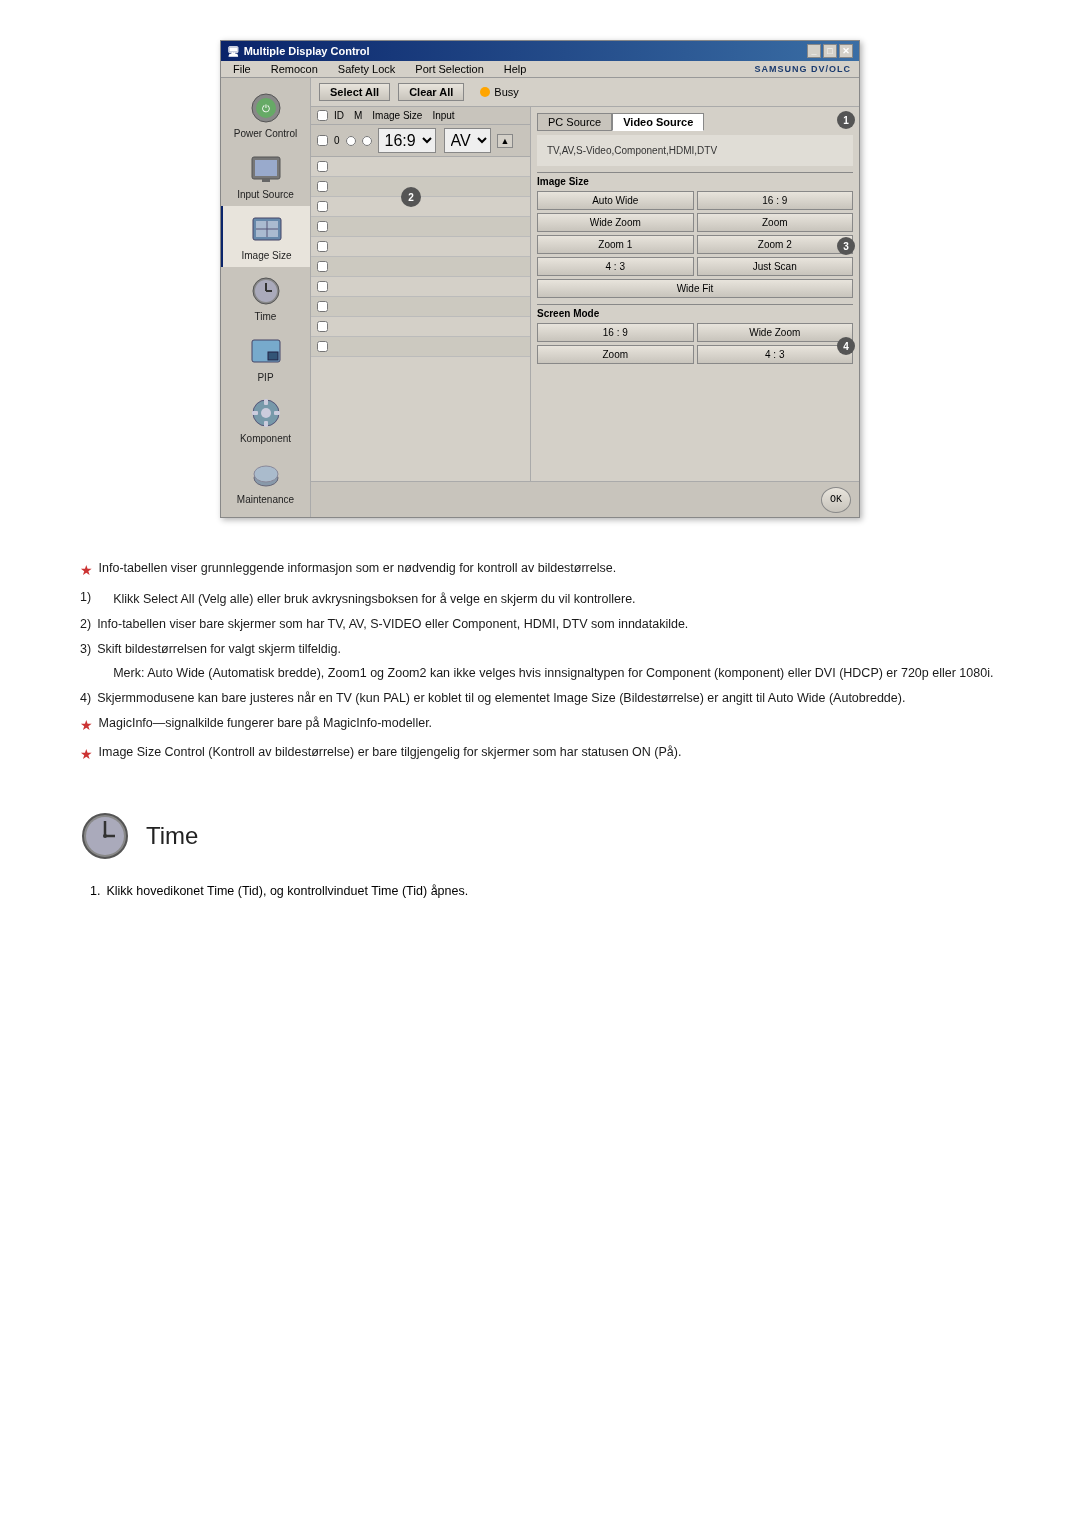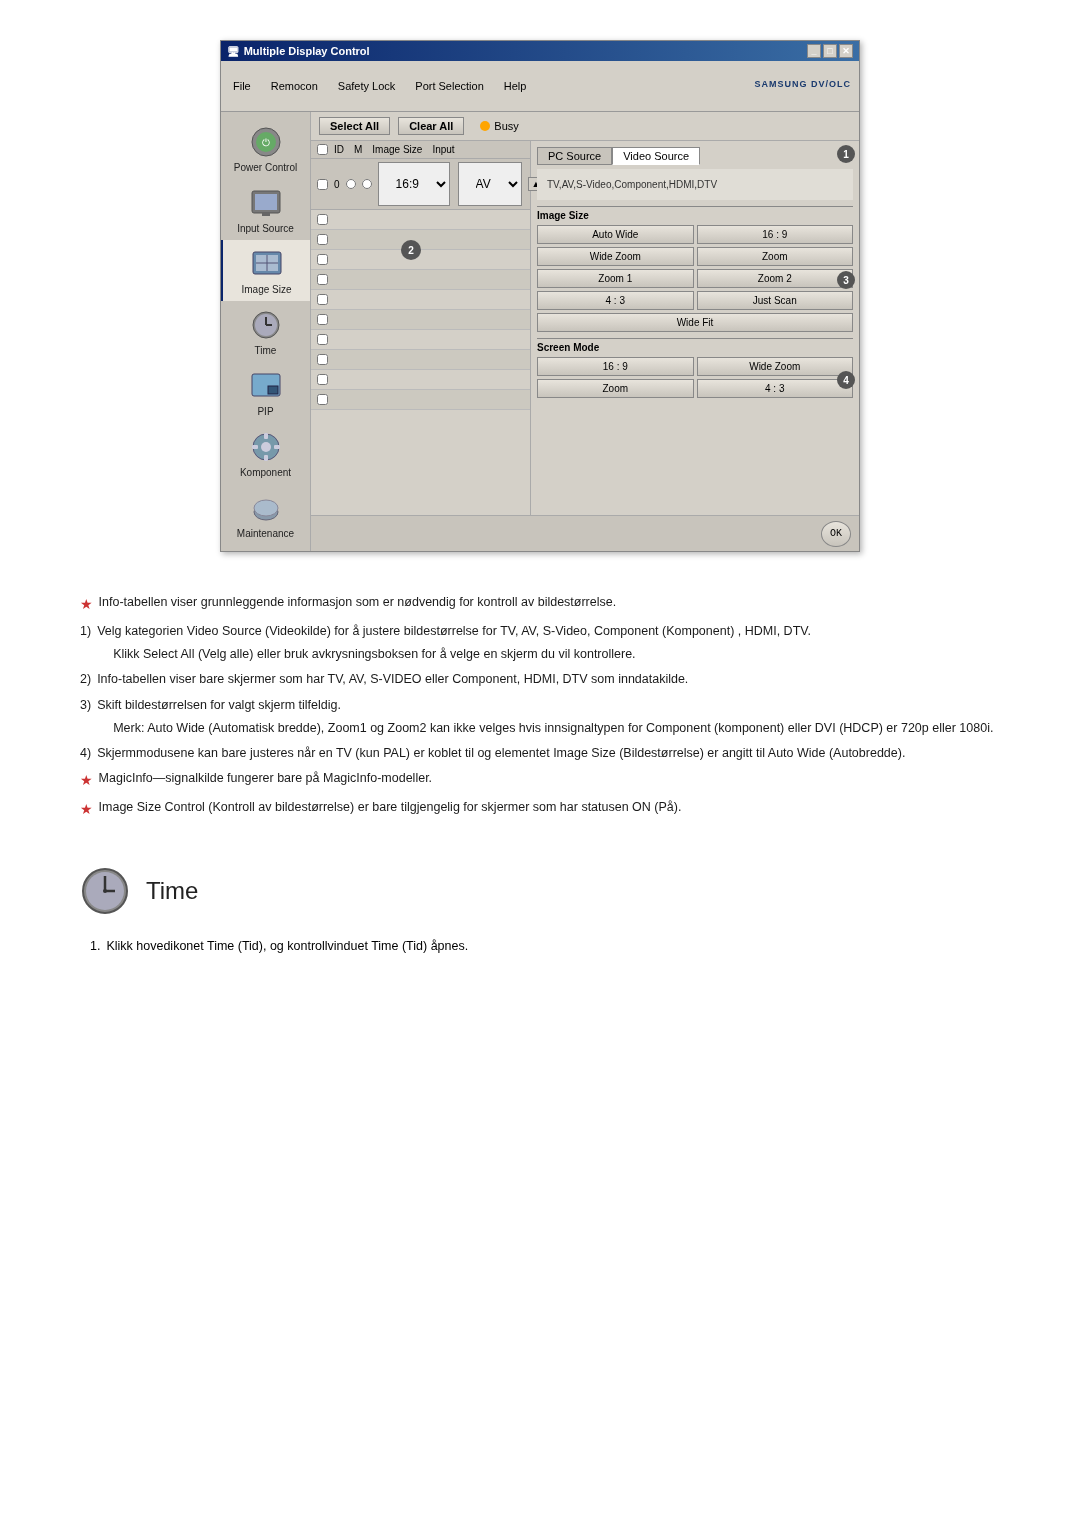--- a/index.html
+++ b/index.html
@@ -49,23 +49,23 @@
       font-size: 9px;
       display: flex;
       align-items: center;
       justify-content: center;
       cursor: pointer;
     }
 
     .menu-bar {
       background: #d4d0c8;
       display: flex;
-      align-items: flex-start;
+      align-items: center;
       justify-content: space-between;
-      padding: 18px 8px;
+      padding: 1px 8px;
       border-bottom: 1px solid #999;
       font-size: 11px;
     }
 
     .menu-items {
       display: flex;
       gap: 12px;
     }
 
     .menu-item {
@@ -182,22 +182,22 @@
       gap: 6px;
       font-size: 10px;
     }
 
     .panel-header-row input[type="checkbox"] {
       width: 11px;
       height: 11px;
     }
 
     .input-select {
-      font-size: 12px;
-      padding: 13px;
+      font-size: 16px;
+      padding: 2px;
       border: 1px solid #888;
     }
 
     .input-select-arrow {
       background: #d4d0c8;
       border: 1px solid #888;
       font-size: 9px;
       padding: 1px 3px;
     }
 
@@ -233,20 +233,21 @@
       padding: 2px 10px;
       border: 1px solid #888;
       background: #c8c4bc;
       cursor: pointer;
       font-size: 11px;
     }
 
     .source-tab.active {
       background: #fff;
       border-bottom: 1px solid #fff;
+      font-weight: bold;
     }
 
     .source-subtitle {
       font-size: 10px;
       color: #333;
       margin-bottom: 6px;
       padding: 10px;
       background: #e0ddd6;
     }
 
@@ -629,21 +630,20 @@
   <div class="notes-section">
 
     <div class="star-item">
       <span class="star-icon">★</span>
       <span>Info-tabellen viser grunnleggende informasjon som er nødvendig for kontroll av bildestørrelse.</span>
     </div>
 
     <div class="numbered-item">
       <span class="num-label">1)</span>
       <span class="item-text">
-        <span>Velg kategorien Video Source (Videokilde) for å justere bildestørrelse for TV, AV, S-Video, Component (Komponent) , HDMI, DTV.</span>
         <span class="sub-text">Klikk Select All (Velg alle) eller bruk avkrysningsboksen for å velge en skjerm du vil kontrollere.</span>
       </span>
     </div>
 
     <div class="numbered-item">
       <span class="num-label">2)</span>
       <span class="item-text">Info-tabellen viser bare skjermer som har TV, AV, S-VIDEO eller Component, HDMI, DTV som inndatakilde.</span>
     </div>
 
     <div class="numbered-item">

